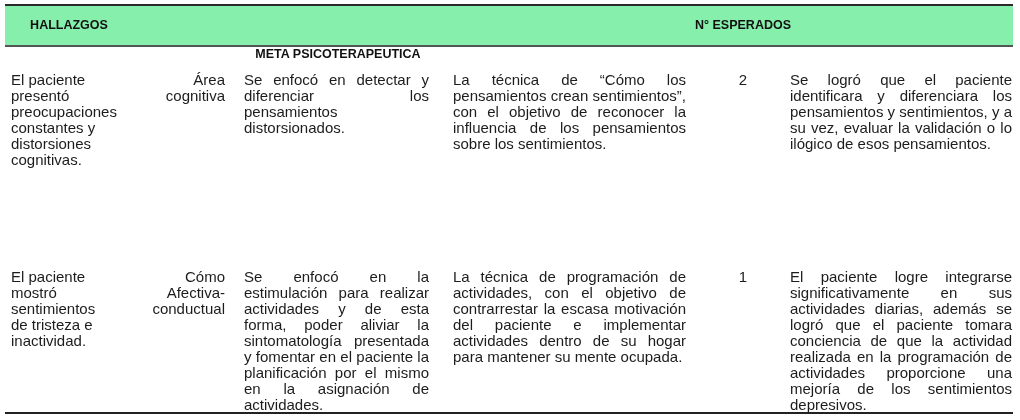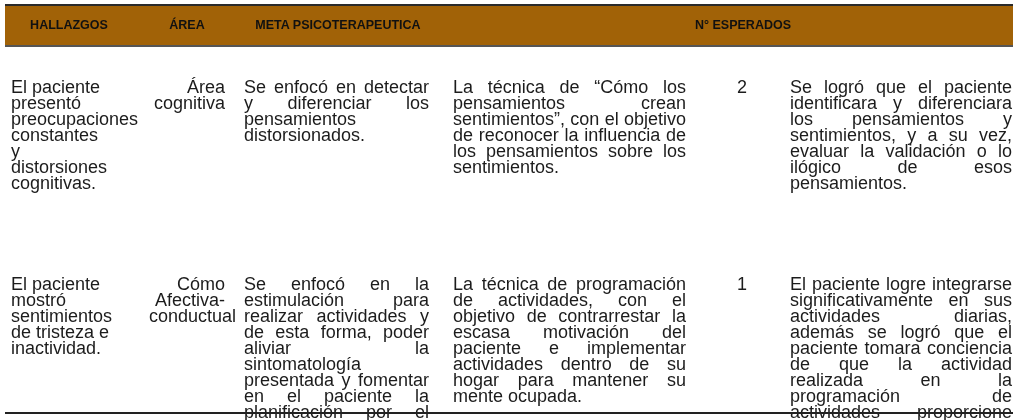--- a/index.html
+++ b/index.html
@@ -1,40 +1,39 @@
 <!DOCTYPE html>
 <html><head>
 <meta charset="utf-8">
 <style>
   html, body { margin: 0; padding: 0; background: #ffffff; }
   body { width: 1020px; height: 420px; position: relative; overflow: hidden;
          font-family: "DejaVu Sans", sans-serif; color: #1a1a1a; }
   .table { position: absolute; left: 5px; top: 4px; width: 1008px; }
-  .head { position: relative; height: 39px; background: #a16207;
+  .head { position: relative; height: 39px; background: #86efac;
           border-top: 2px solid #2a2a2a; border-bottom: 2px solid #555; }
   .hcell { position: absolute; top: 0; height: 39px; line-height: 39px;
            font-family: "Liberation Sans", sans-serif; font-weight: bold;
            font-size: 12.5px; color: #111; white-space: nowrap; text-align: center; }
   .row { position: absolute; left: 0; width: 1008px; }
-  .cell { position: absolute; top: 12px; font-family: "Liberation Sans", sans-serif;
-          font-size: 18px; line-height: 16px; color: #1c1c1c; }
+  .cell { position: absolute; top: 5px; font-family: "Liberation Sans", sans-serif;
+          font-size: 15px; line-height: 16px; color: #1c1c1c; }
   .just { text-align: justify; }
   .center { text-align: right; }
   .para + .para { margin-top: 12px; }
   .bottom-rule { position: absolute; left: 5px; top: 412px; width: 1008px;
                  height: 0; border-top: 2px solid #222; }
 </style>
 </head>
 <body>
 
 <div class="table">
   <div class="head">
     <div class="hcell" style="left:0; width:128px;">HALLAZGOS</div>
-    <div class="hcell" style="left:140px; width:84px;">ÁREA</div>
-    <div class="hcell" style="left:240px; width:186px;">META PSICOTERAPEUTICA</div>
+    <div class="hcell" style="left:240px; width:186px;margin-top:29px;">META PSICOTERAPEUTICA</div>
     <div class="hcell" style="left:690px; width:84px;">N° ESPERADOS</div>
   </div>
 
   <div class="row" style="top:63px;">
     <div class="cell" style="left:6px; width:100px;">El paciente presentó preocupaciones constantes y distorsiones cognitivas.</div>
     <div class="cell center" style="left:144px; width:76px;">Área cognitiva</div>
     <div class="cell just" style="left:239px; width:185px;">Se enfocó en detectar y diferenciar los pensamientos distorsionados.</div>
     <div class="cell just" style="left:448px; width:233px;">
       <div class="para">La técnica de “Cómo los pensamientos crean sentimientos”, con el objetivo de reconocer la influencia de los pensamientos sobre los sentimientos.</div>
     </div>

